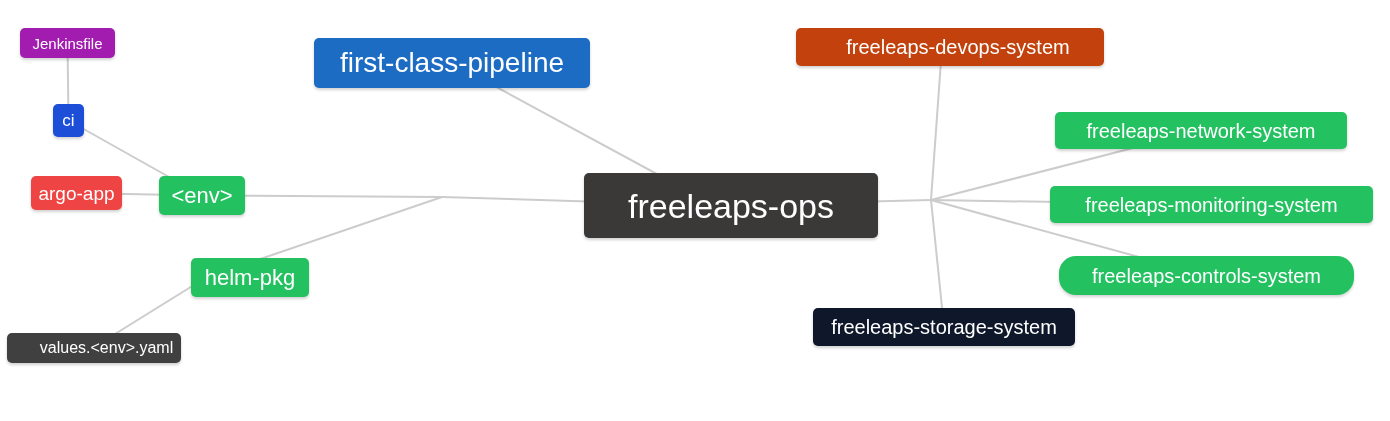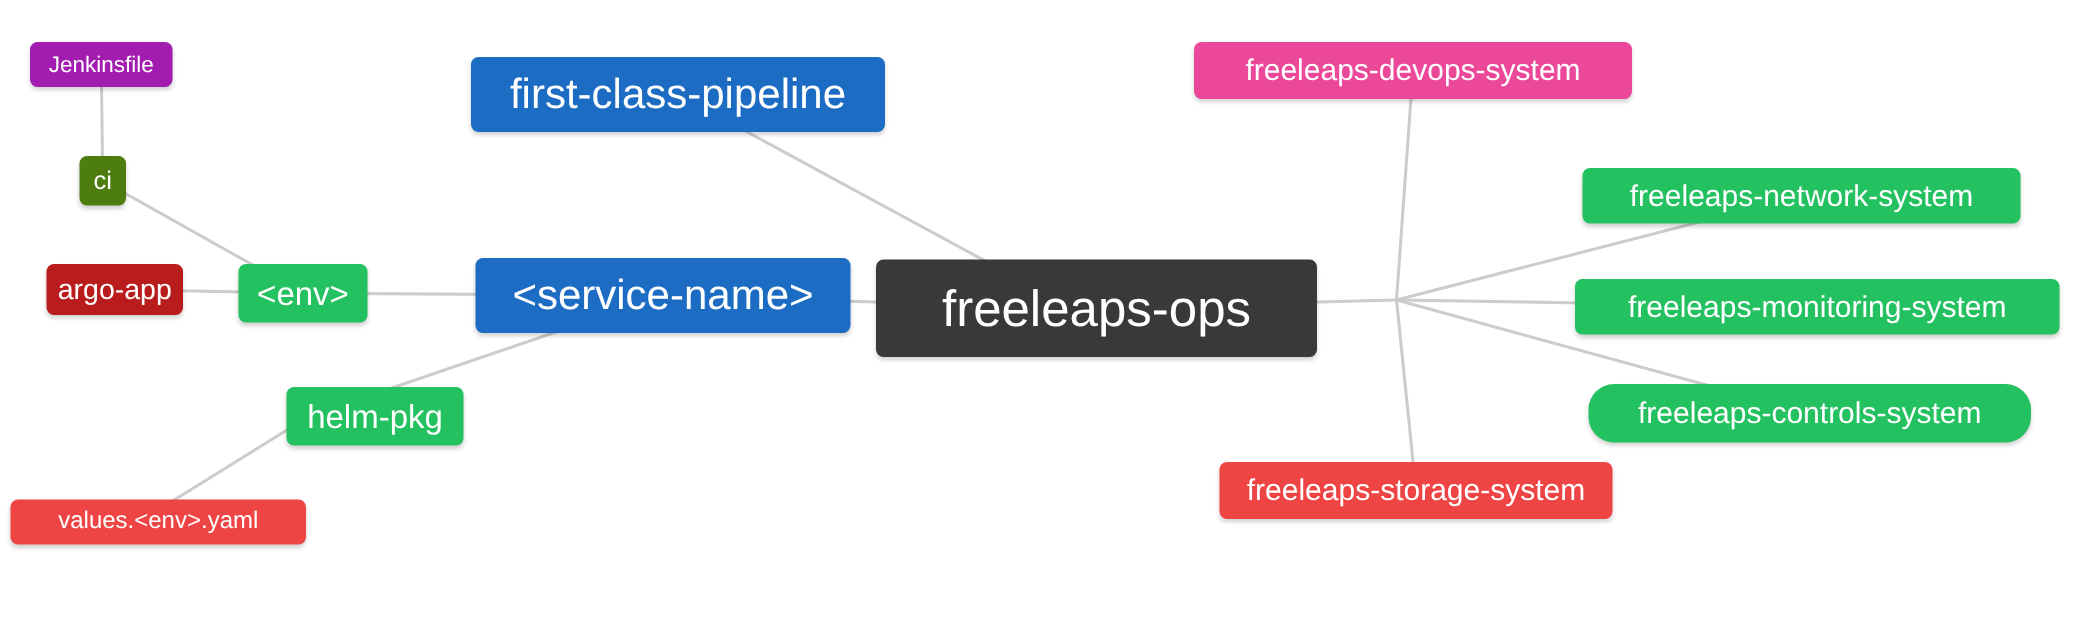--- a/index.html
+++ b/index.html
@@ -53,26 +53,25 @@
       <line x1="92.5" y1="348" x2="206" y2="277.5" stroke="#CCCCCC" stroke-width="2"></line>
       <line x1="715" y1="205.5" x2="931" y2="200" stroke="#CCCCCC" stroke-width="2"></line>
       <line x1="931" y1="200" x2="942" y2="47" stroke="#CCCCCC" stroke-width="2"></line>
       <line x1="931" y1="200" x2="1201" y2="130.5" stroke="#CCCCCC" stroke-width="2"></line>
       <line x1="931" y1="200" x2="1211.5" y2="204.5" stroke="#CCCCCC" stroke-width="2"></line>
       <line x1="931" y1="200" x2="1206.5" y2="275.5" stroke="#CCCCCC" stroke-width="2"></line>
       <line x1="931" y1="200" x2="944" y2="327" stroke="#CCCCCC" stroke-width="2"></line>
     </svg>
 
 <div class="mm-node" style="left: 20px; top: 28px; width: 95px; height: 30px; font-size: 15px; background: #a21caf; color: rgb(255, 255, 255);">Jenkinsfile</div>
-    <div class="mm-node" style="left: 53px; top: 104px; width: 31px; height: 33px; font-size: 17px; background: #4d7c0f; color: rgb(255, 255, 255);">ci</div>
-    <div class="mm-node" style="left: 31px; top: 176px; width: 91px; height: 34px; font-size: 19px; background: #b91c1c; color: rgb(255, 255, 255);">argo-app</div>
+    <div class="mm-node" style="left: 53px; top: 104px; width: 31px; height: 33px; font-size: 17px; background: #1d4ed8; color: rgb(255, 255, 255);">ci</div>
+    <div class="mm-node" style="left: 31px; top: 176px; width: 91px; height: 34px; font-size: 19px; background: #ef4444; color: rgb(255, 255, 255);">argo-app</div>
     <div class="mm-node" style="left: 159px; top: 176px; width: 86px; height: 39px; font-size: 22px; background: rgb(36, 193, 97); color: rgb(255, 255, 255);">&lt;env&gt;</div>
     <div class="mm-node" style="left: 314px; top: 38px; width: 276px; height: 50px; font-size: 28px; background: rgb(28, 108, 195); color: rgb(255, 255, 255);">first-class-pipeline</div>
-    <div class="mm-node" style="left: 317px; top: 172px; width: 250px; height: 50px; font-size: 28px; background: rgb(28, 108, 195); color: rgb(255, 255, 255);">&lt;service-name&gt;</div>
     <div class="mm-node" style="left: 584px; top: 173px; width: 294px; height: 65px; font-size: 34px; background: rgb(59, 56, 56); color: rgb(255, 255, 255);">freeleaps-ops</div>
-    <div class="mm-node" style="left: 796px; top: 28px; width: 292px; height: 38px; font-size: 20px; background: #ec4899; color: rgb(255, 255, 255);">freeleaps-devops-system</div>
+    <div class="mm-node" style="left: 796px; top: 28px; width: 292px; height: 38px; font-size: 20px; background: #c2410c; color: rgb(255, 255, 255); padding-left: 16px;">freeleaps-devops-system</div>
     <div class="mm-node" style="left: 1050px; top: 186px; width: 323px; height: 37px; font-size: 20px; background: rgb(36, 193, 97); color: rgb(255, 255, 255);">freeleaps-monitoring-system</div>
     <div class="mm-node" style="left: 1055px; top: 112px; width: 292px; height: 37px; font-size: 20px; background: rgb(36, 193, 97); color: rgb(255, 255, 255);">freeleaps-network-system</div>
     <div class="mm-node" style="left: 1059px; top: 256px; width: 295px; height: 39px; font-size: 20px; background: rgb(36, 193, 97); color: rgb(255, 255, 255); border-radius: 17px;">freeleaps-controls-system</div>
-    <div class="mm-node" style="left: 813px; top: 308px; width: 262px; height: 38px; font-size: 20px; background: #ef4444; color: rgb(255, 255, 255);">freeleaps-storage-system</div>
+    <div class="mm-node" style="left: 813px; top: 308px; width: 262px; height: 38px; font-size: 20px; background: #0f172a; color: rgb(255, 255, 255);">freeleaps-storage-system</div>
     <div class="mm-node" style="left: 147px; top: 258px; width: 118px; height: 39px; font-size: 22px; background: rgb(36, 193, 97); color: rgb(255, 255, 255); margin-left: 44px;">helm-pkg</div>
-    <div class="mm-node" style="left: 7px; top: 333px; width: 197px; height: 30px; font-size: 16px; background: #ef4444; color: rgb(255, 255, 255);">values.&lt;env&gt;.yaml</div>
+    <div class="mm-node" style="left: 7px; top: 333px; width: 149px; height: 30px; font-size: 16px; background: #404040; color: rgb(255, 255, 255); padding-left: 25px;">values.&lt;env&gt;.yaml</div>
   </div>
 
 </body></html>

